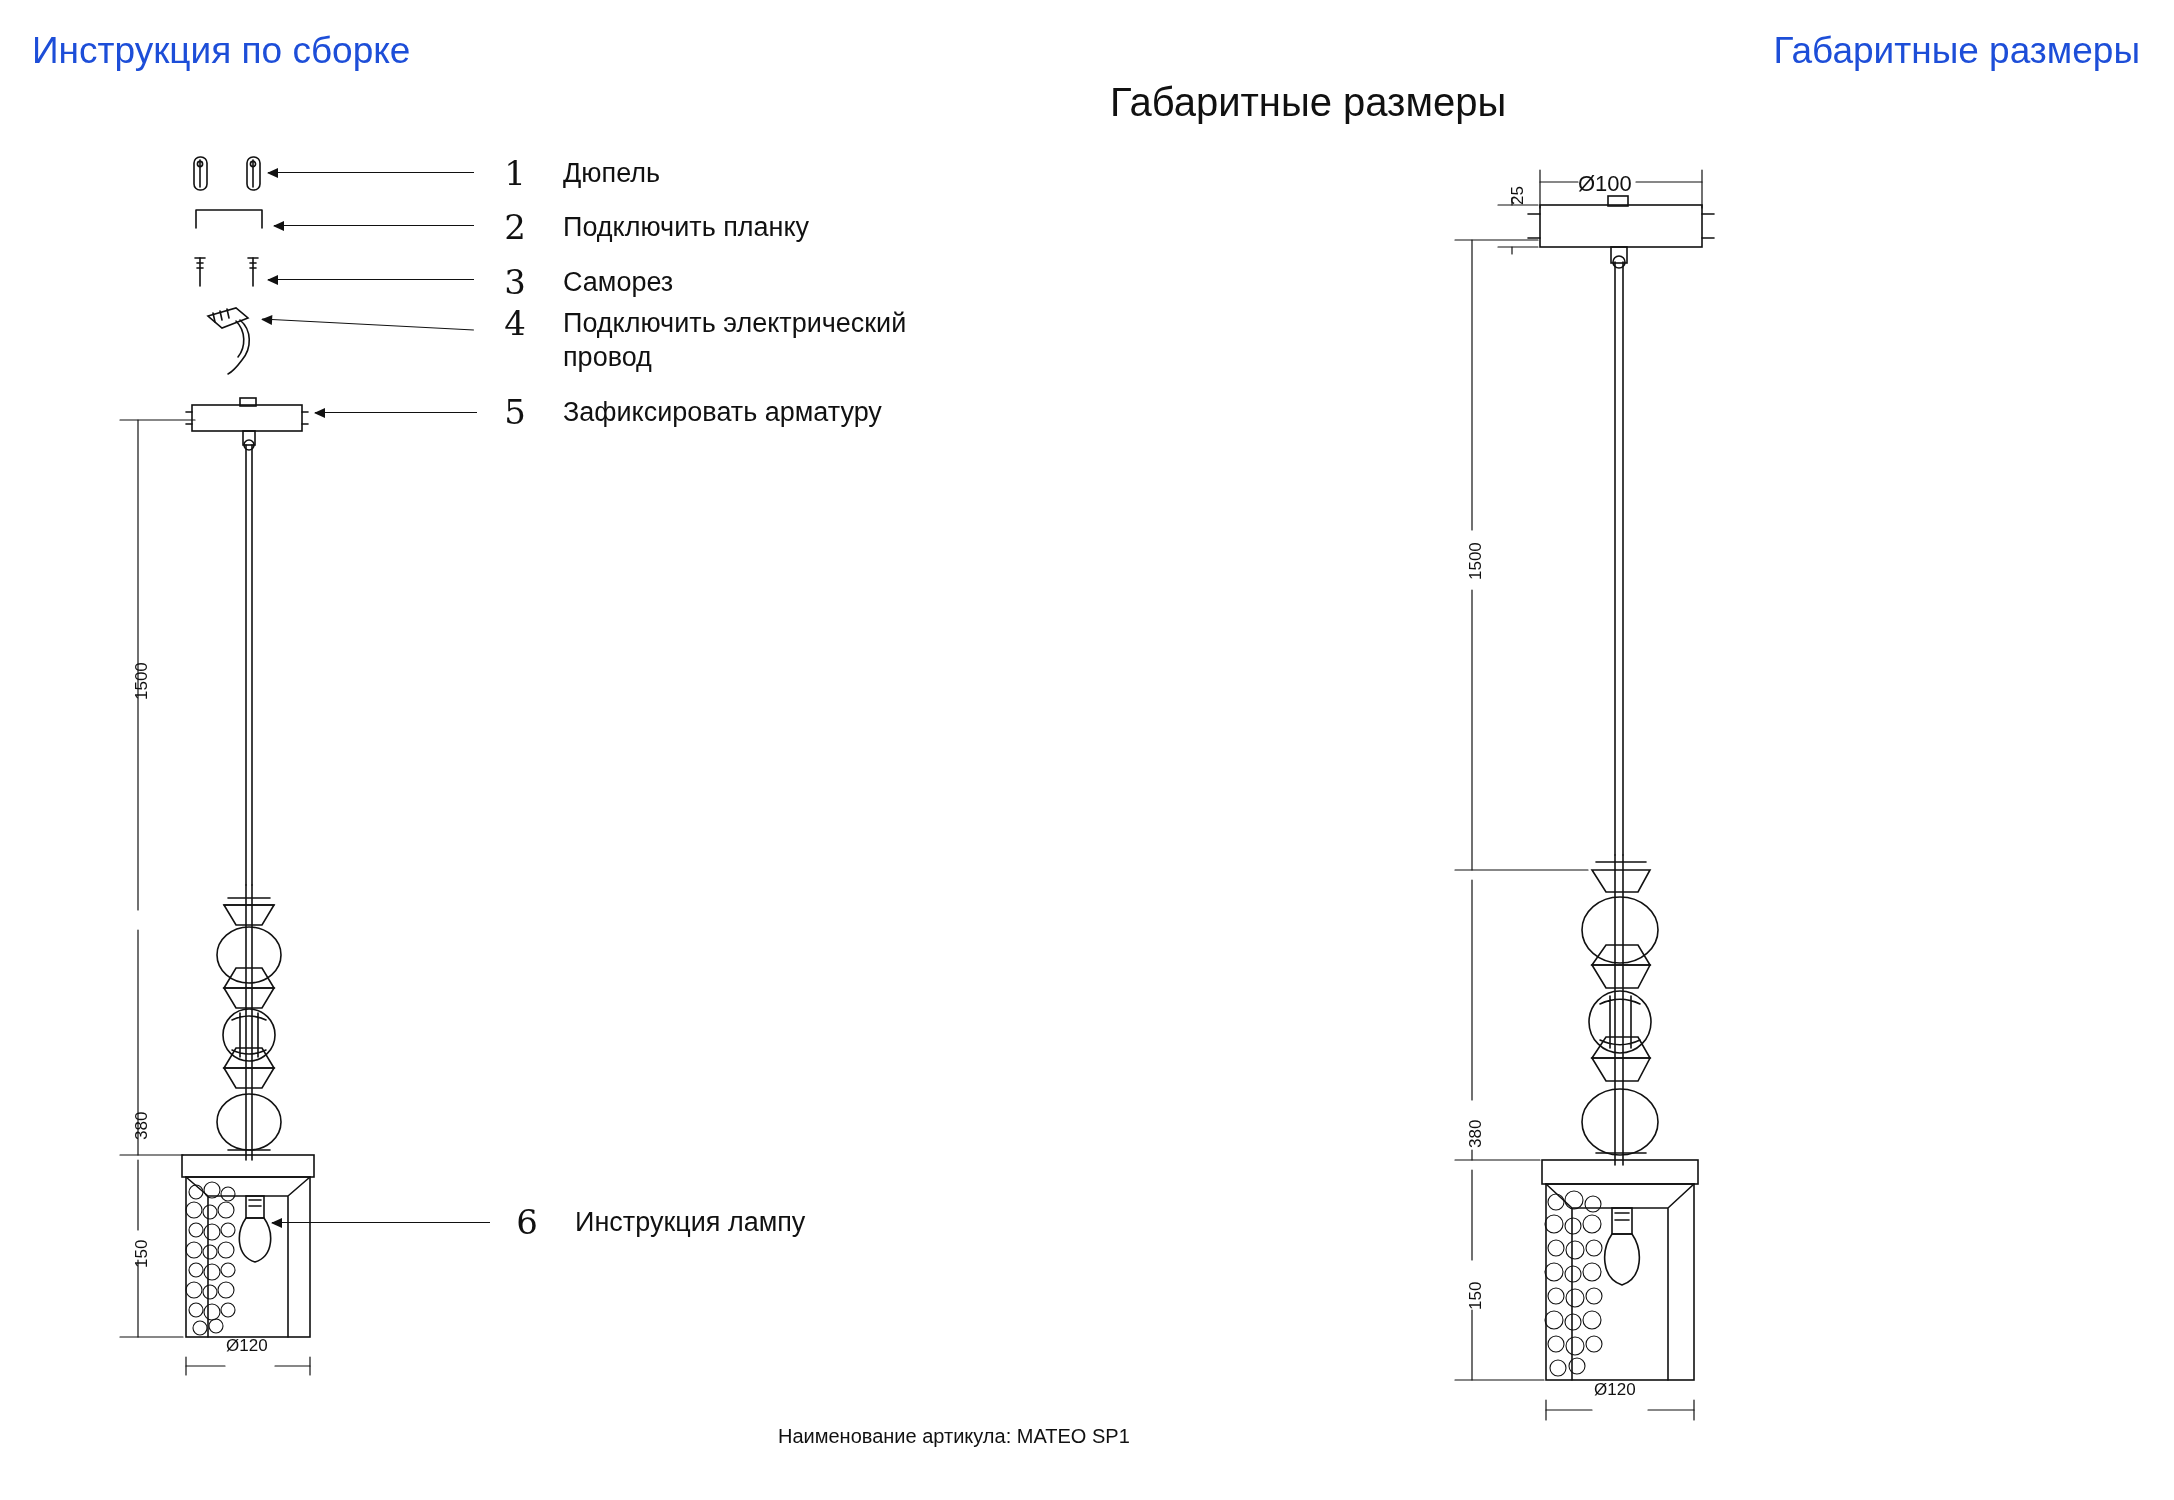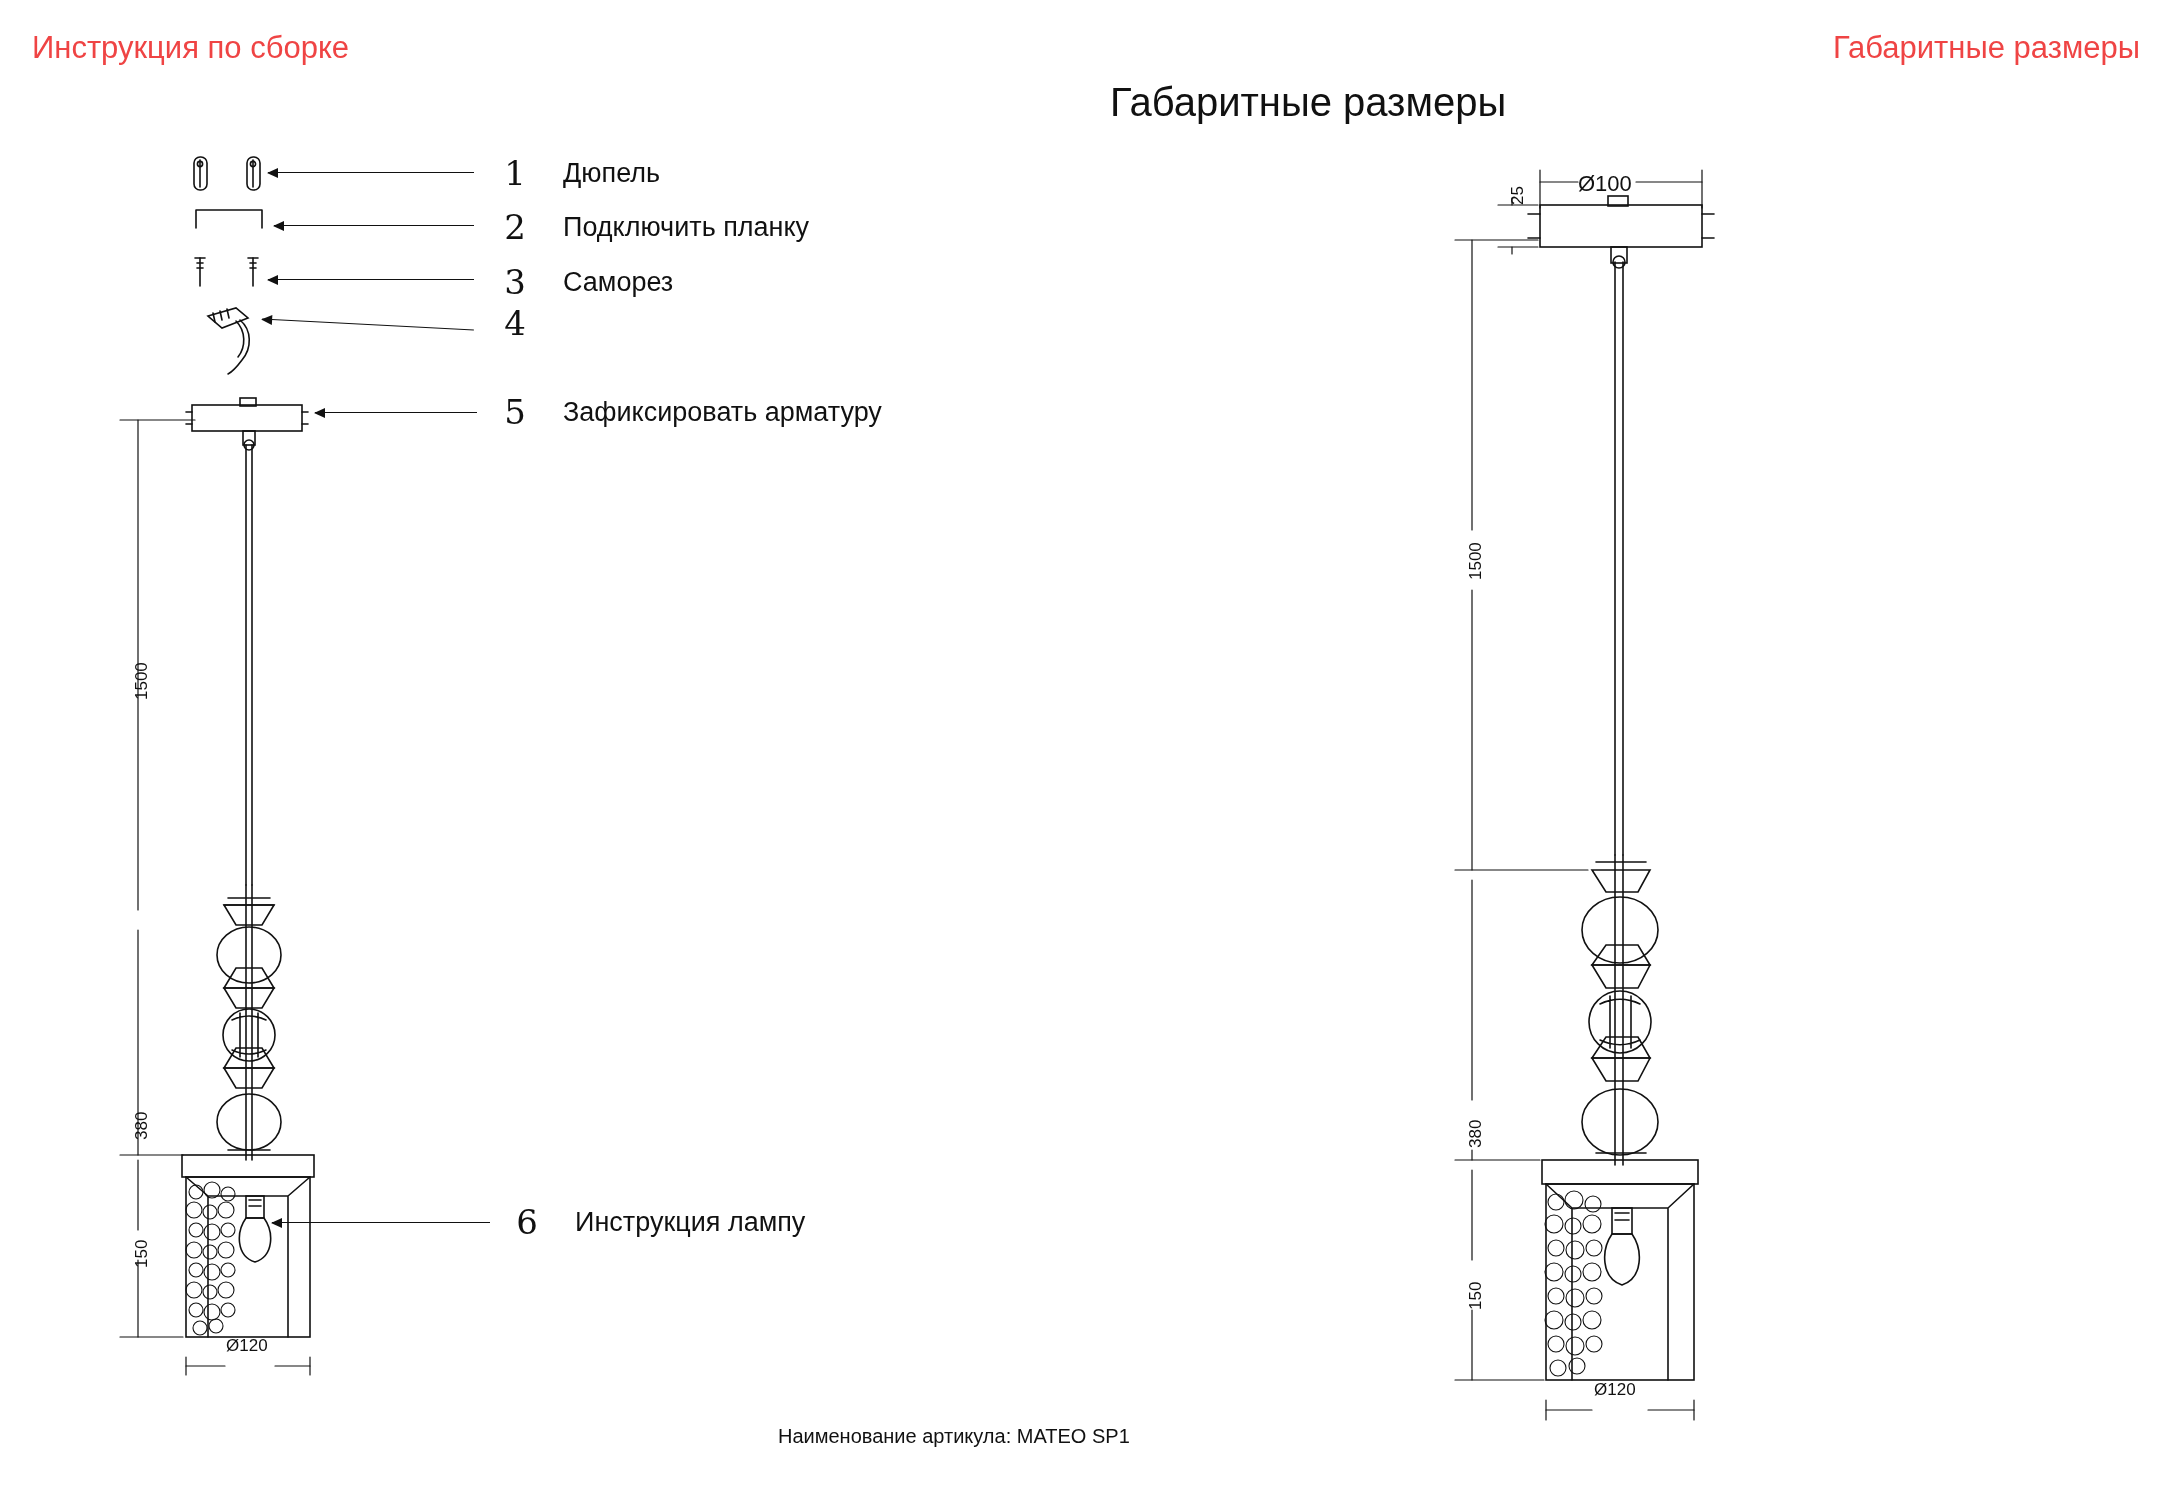--- a/index.html
+++ b/index.html
@@ -11,22 +11,22 @@
     width: 2174px;
     height: 1500px;
     position: relative;
     font-family: "Liberation Sans", sans-serif;
     color: #1a1a1a;
     overflow: hidden;
   }
   .hdr {
     position: absolute;
     top: 30px;
-    font-size: 31px;
-    color: #ef4444;
+    font-size: 37px;
+    color: #1d4ed8;
     white-space: nowrap;
   }
   .hdr-left { left: 32px; }
   .hdr-right { right: 34px; }
 
   .big-title {
     position: absolute;
     left: 1110px;
     top: 80px;
     font-size: 40px;
@@ -344,20 +344,22 @@
 <div class="leader" style="left:274px; top:225px; width:200px;"></div>
 
 <div class="step" style="left:500px; top:265px;">
   <span class="step-num">3</span>
   <span class="step-label">Саморез</span>
 </div>
 <div class="leader" style="left:268px; top:279px; width:206px;"></div>
 
 <div class="step" style="left:500px; top:306px;">
   <span class="step-num">4</span>
+  <span class="step-label">Подключить электрический
+провод</span>
 </div>
 <div class="leader" style="left:262px; top:324px; width:212px; transform:rotate(3deg);"></div>
 
 <div class="step" style="left:500px; top:395px;">
   <span class="step-num">5</span>
   <span class="step-label">Зафиксировать арматуру</span>
 </div>
 <div class="leader" style="left:315px; top:412px; width:162px;"></div>
 
 <div class="step" style="left:512px; top:1205px;">

